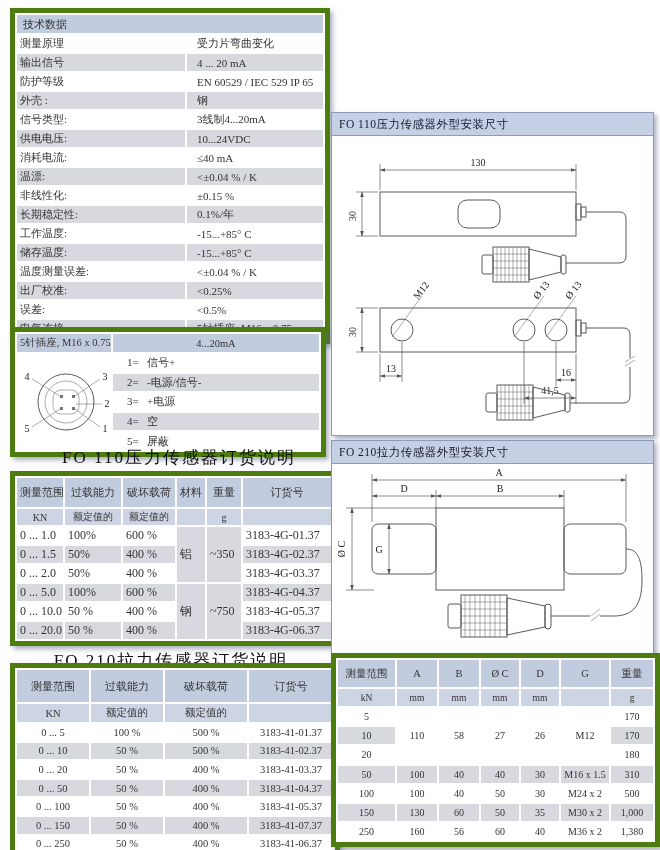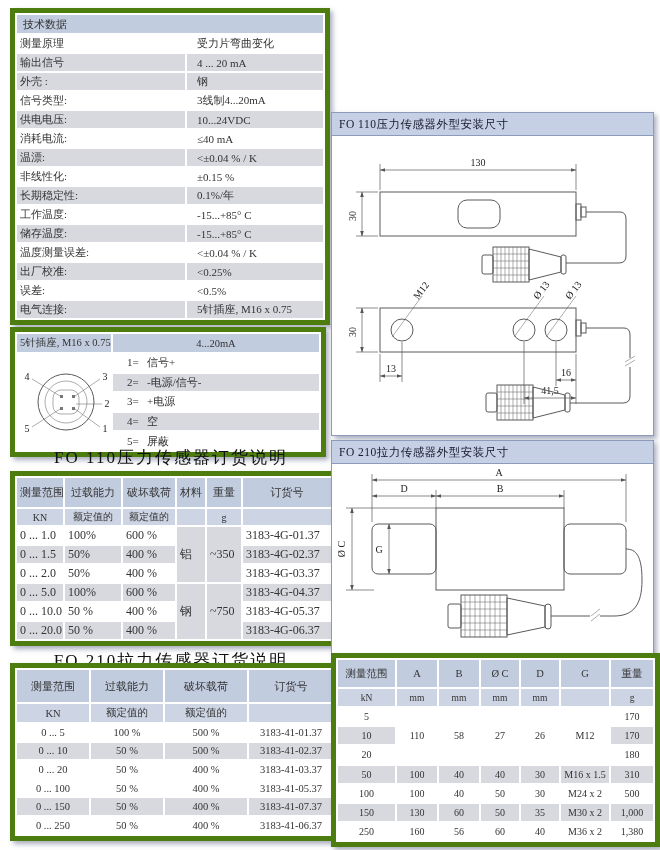--- a/index.html
+++ b/index.html
@@ -93,20 +93,24 @@
         <tr>
           <th colspan="2" class="hdr">技术数据</th>
         </tr>
     <tr>
           <td class="white">测量原理</td>
           <td class="white val">受力片弯曲变化</td>
         </tr>
     <tr>
           <td class="gray">输出信号</td>
           <td class="gray val">4 ... 20 mA</td>
+        </tr>
+    <tr>
+          <td class="white">防护等级</td>
+          <td class="white val">EN 60529 / IEC 529   IP 65</td>
         </tr>
     <tr>
           <td class="gray">外壳 :</td>
           <td class="gray val">钢</td>
         </tr>
     <tr>
           <td class="white">信号类型:</td>
           <td class="white val">3线制4...20mA</td>
         </tr>
     <tr>
@@ -198,21 +202,21 @@
         </tr>
     <tr>
           <td class="gray pinrow"><span class="pin-num">4=</span><span>空</span></td>
         </tr>
     <tr>
           <td class="white pinrow"><span class="pin-num">5=</span><span>屏蔽</span></td>
         </tr>
   </tbody>
     </table>
 
-  <div class="sec-title" style="left:10px;top:446px;">FO 110压力传感器订货说明</div>
+  <div class="sec-title" style="left:18px;top:446px;">FO 110压力传感器订货说明</div>
   <table class="t-o110 shadow">
     <colgroup>
         <col style="width:46px">
         <col style="width:56px">
         <col style="width:52px">
         <col style="width:28px">
         <col style="width:34px">
         <col style="width:88px">
       </colgroup>
     <tbody>
@@ -306,20 +310,26 @@
           <td class="gray">0 ... 10</td>
           <td class="gray">50 %</td>
           <td class="gray">500 %</td>
           <td class="gray">3183-41-02.37</td>
         </tr>
     <tr>
           <td class="white">0 ... 20</td>
           <td class="white">50 %</td>
           <td class="white">400 %</td>
           <td class="white">3183-41-03.37</td>
+        </tr>
+    <tr>
+          <td class="gray">0 ... 50</td>
+          <td class="gray">50 %</td>
+          <td class="gray">400 %</td>
+          <td class="gray">3183-41-04.37</td>
         </tr>
     <tr>
           <td class="white">0 ... 100</td>
           <td class="white">50 %</td>
           <td class="white">400 %</td>
           <td class="white">3183-41-05.37</td>
         </tr>
     <tr>
           <td class="gray">0 ... 150</td>
           <td class="gray">50 %</td>

